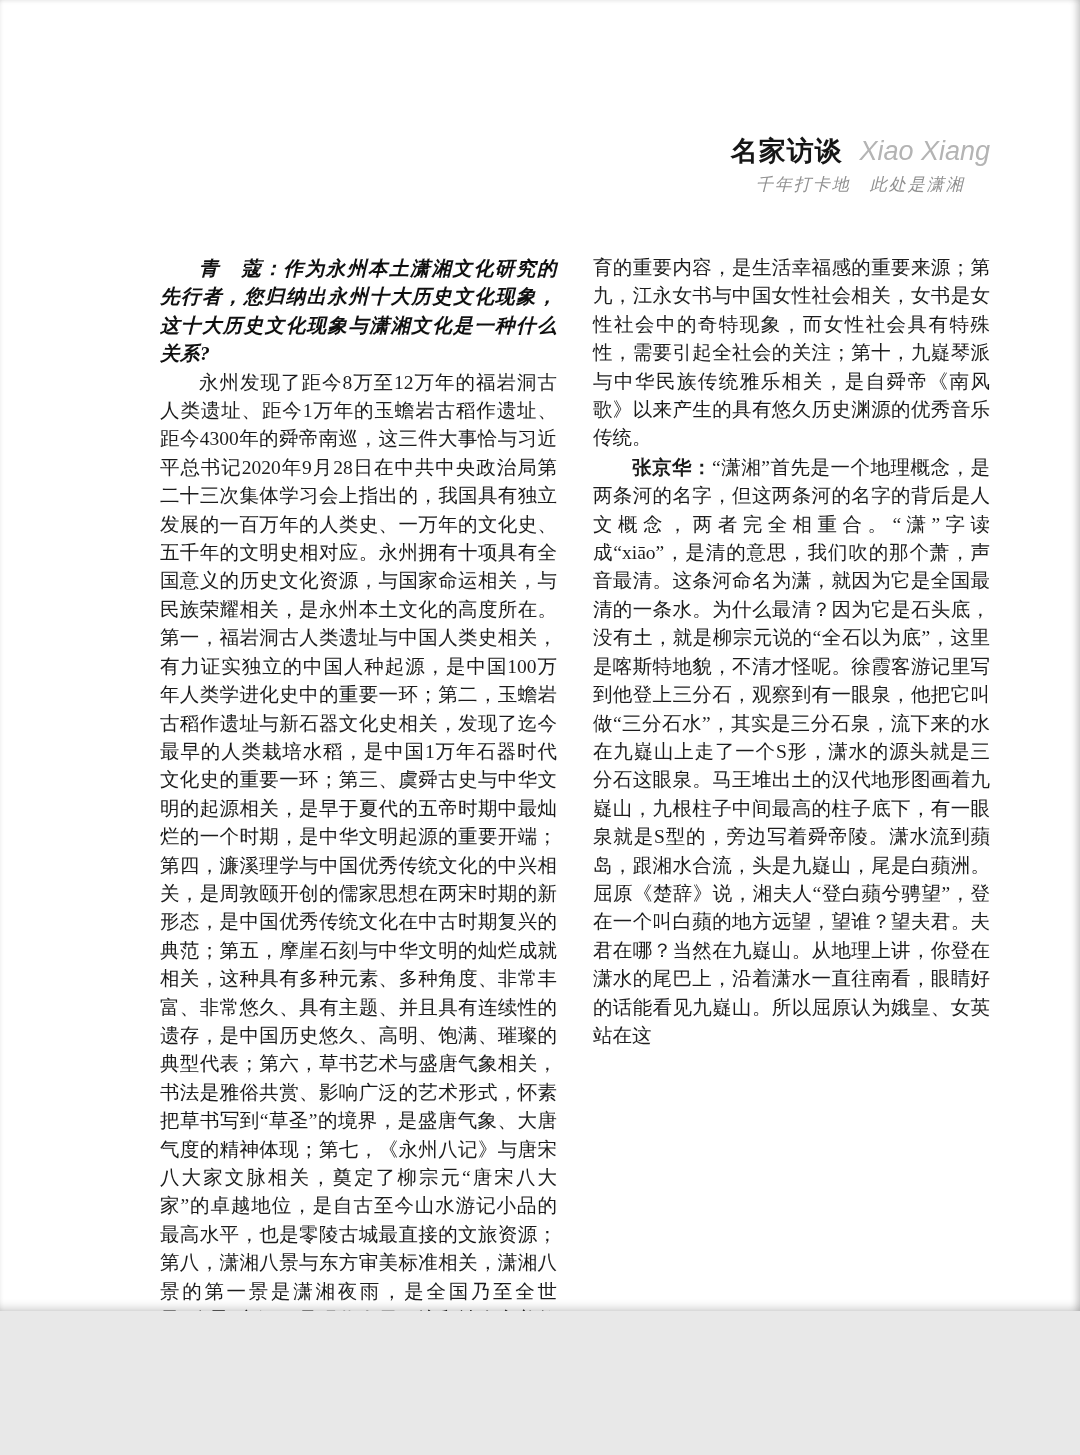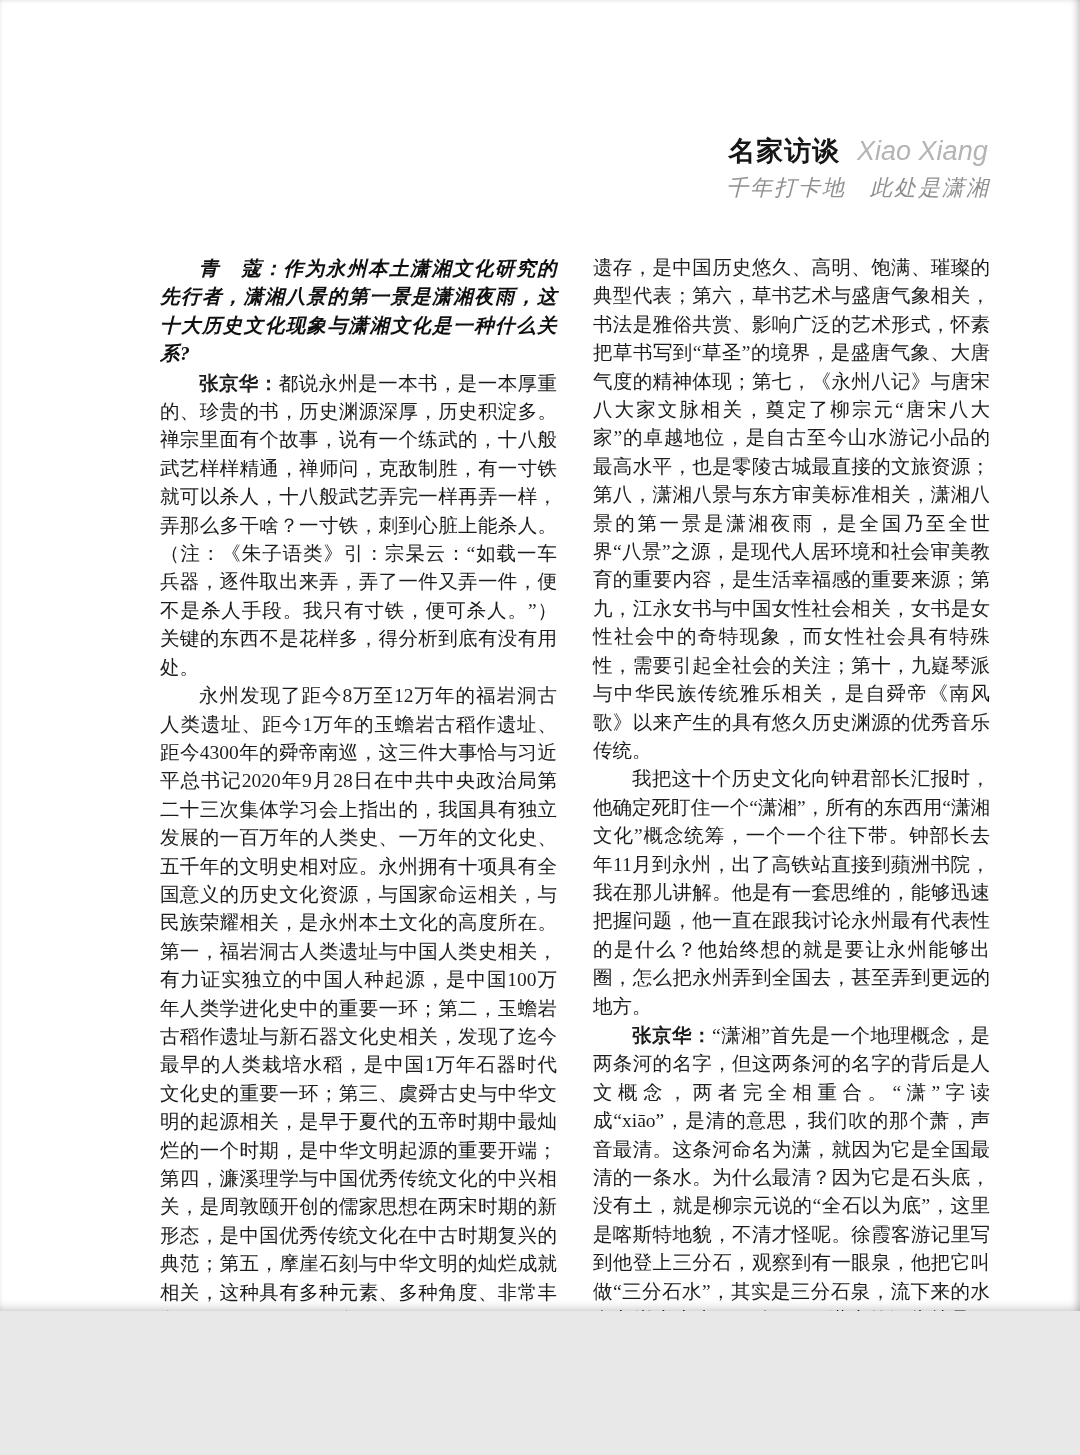--- a/index.html
+++ b/index.html
@@ -38,21 +38,21 @@
     letter-spacing: 1px;
   }
   .title-en {
     font-style: italic;
     color: #b4b4b4;
     margin-left: 10px;
     font-family: "Liberation Sans", sans-serif;
   }
   .header-line2 {
     margin-top: 7px;
-    font-size: 22px;
+    font-size: 17px;
     font-style: italic;
     color: #8f8f8f;
     letter-spacing: 2px;
   }
   .article {
     position: absolute;
     left: 160px;
     top: 254px;
     width: 830px;
     height: 1092px;
@@ -101,27 +101,25 @@
 
   <div class="header">
     <div class="header-line1">
       <span class="title-cn">名家访谈</span>
       <span class="title-en">Xiao Xiang</span>
     </div>
     <div class="header-line2">千年打卡地　此处是潇湘</div>
   </div>
 
   <div class="article">
-    <p class="para question"><span class="speaker">青　蔻：</span><span>作为永州本土潇湘文化研究的先行者，潇湘八景的第一景是潇湘夜雨，这十大历史文化现象与潇湘文化是一种什么关系?</span></p>
+    <p class="para question"><span class="speaker">青　蔻：</span><span>作为永州本土潇湘文化研究的先行者，您归纳出永州十大历史文化现象，这十大历史文化现象与潇湘文化是一种什么关系?</span></p>
 
-    <p class="para answer"><span class="speaker">张京华：</span><span>都说永州是一本书，是一本厚重的、珍贵的书，历史渊源深厚，历史积淀多。禅宗里面有个故事，说有一个练武的，十八般武艺样样精通，禅师问，克敌制胜，有一寸铁就可以杀人，十八般武艺弄完一样再弄一样，弄那么多干啥？一寸铁，刺到心脏上能杀人。（注：《朱子语类》引：宗杲云：“如载一车兵器，逐件取出来弄，弄了一件又弄一件，便不是杀人手段。我只有寸铁，便可杀人。”）关键的东西不是花样多，得分析到底有没有用处。</span></p>
 
     <p class="para answer"><span>永州发现了距今8万至12万年的福岩洞古人类遗址、距今1万年的玉蟾岩古稻作遗址、距今4300年的舜帝南巡，这三件大事恰与习近平总书记2020年9月28日在中共中央政治局第二十三次集体学习会上指出的，我国具有独立发展的一百万年的人类史、一万年的文化史、五千年的文明史相对应。永州拥有十项具有全国意义的历史文化资源，与国家命运相关，与民族荣耀相关，是永州本土文化的高度所在。第一，福岩洞古人类遗址与中国人类史相关，有力证实独立的中国人种起源，是中国100万年人类学进化史中的重要一环；第二，玉蟾岩古稻作遗址与新石器文化史相关，发现了迄今最早的人类栽培水稻，是中国1万年石器时代文化史的重要一环；第三、虞舜古史与中华文明的起源相关，是早于夏代的五帝时期中最灿烂的一个时期，是中华文明起源的重要开端；第四，濂溪理学与中国优秀传统文化的中兴相关，是周敦颐开创的儒家思想在两宋时期的新形态，是中国优秀传统文化在中古时期复兴的典范；第五，摩崖石刻与中华文明的灿烂成就相关，这种具有多种元素、多种角度、非常丰富、非常悠久、具有主题、并且具有连续性的遗存，是中国历史悠久、高明、饱满、璀璨的典型代表；第六，草书艺术与盛唐气象相关，书法是雅俗共赏、影响广泛的艺术形式，怀素把草书写到“草圣”的境界，是盛唐气象、大唐气度的精神体现；第七，《永州八记》与唐宋八大家文脉相关，奠定了柳宗元“唐宋八大家”的卓越地位，是自古至今山水游记小品的最高水平，也是零陵古城最直接的文旅资源；第八，潇湘八景与东方审美标准相关，潇湘八景的第一景是潇湘夜雨，是全国乃至全世界“八景”之源，是现代人居环境和社会审美教育的重要内容，是生活幸福感的重要来源；第九，江永女书与中国女性社会相关，女书是女性社会中的奇特现象，而女性社会具有特殊性，需要引起全社会的关注；第十，九嶷琴派与中华民族传统雅乐相关，是自舜帝《南风歌》以来产生的具有悠久历史渊源的优秀音乐传统。</span></p>
 
-    <p class="para answer"><span>我把这十个历史文化向钟君部长汇报时，他确定死盯住一个“潇湘”，所有的东西用“潇湘文化”概念统筹，一个一个往下带。钟部长去年11月到永州，出了高铁站直接到蘋洲书院，我在那儿讲解。他是有一套思维的，能够迅速把握问题，他一直在跟我讨论永州最有代表性的是什么？他始终想的就是要让永州能够出圈，怎么把永州弄到全国去，甚至弄到更远的地方。</span></p>
 
 
     <p class="para answer"><span class="speaker">张京华：</span><span>“潇湘”首先是一个地理概念，是两条河的名字，但这两条河的名字的背后是人文概念，两者完全相重合。“潇”字读成“xiāo”，是清的意思，我们吹的那个萧，声音最清。这条河命名为潇，就因为它是全国最清的一条水。为什么最清？因为它是石头底，没有土，就是柳宗元说的“全石以为底”，这里是喀斯特地貌，不清才怪呢。徐霞客游记里写到他登上三分石，观察到有一眼泉，他把它叫做“三分石水”，其实是三分石泉，流下来的水在九嶷山上走了一个S形，潇水的源头就是三分石这眼泉。马王堆出土的汉代地形图画着九嶷山，九根柱子中间最高的柱子底下，有一眼泉就是S型的，旁边写着舜帝陵。潇水流到蘋岛，跟湘水合流，头是九嶷山，尾是白蘋洲。屈原《楚辞》说，湘夫人“登白蘋兮骋望”，登在一个叫白蘋的地方远望，望谁？望夫君。夫君在哪？当然在九嶷山。从地理上讲，你登在潇水的尾巴上，沿着潇水一直往南看，眼睛好的话能看见九嶷山。所以屈原认为娥皇、女英站在这</span></p>
   </div>
 
   <div class="page-number">5</div>
 
 </div>
 
 </body></html>

